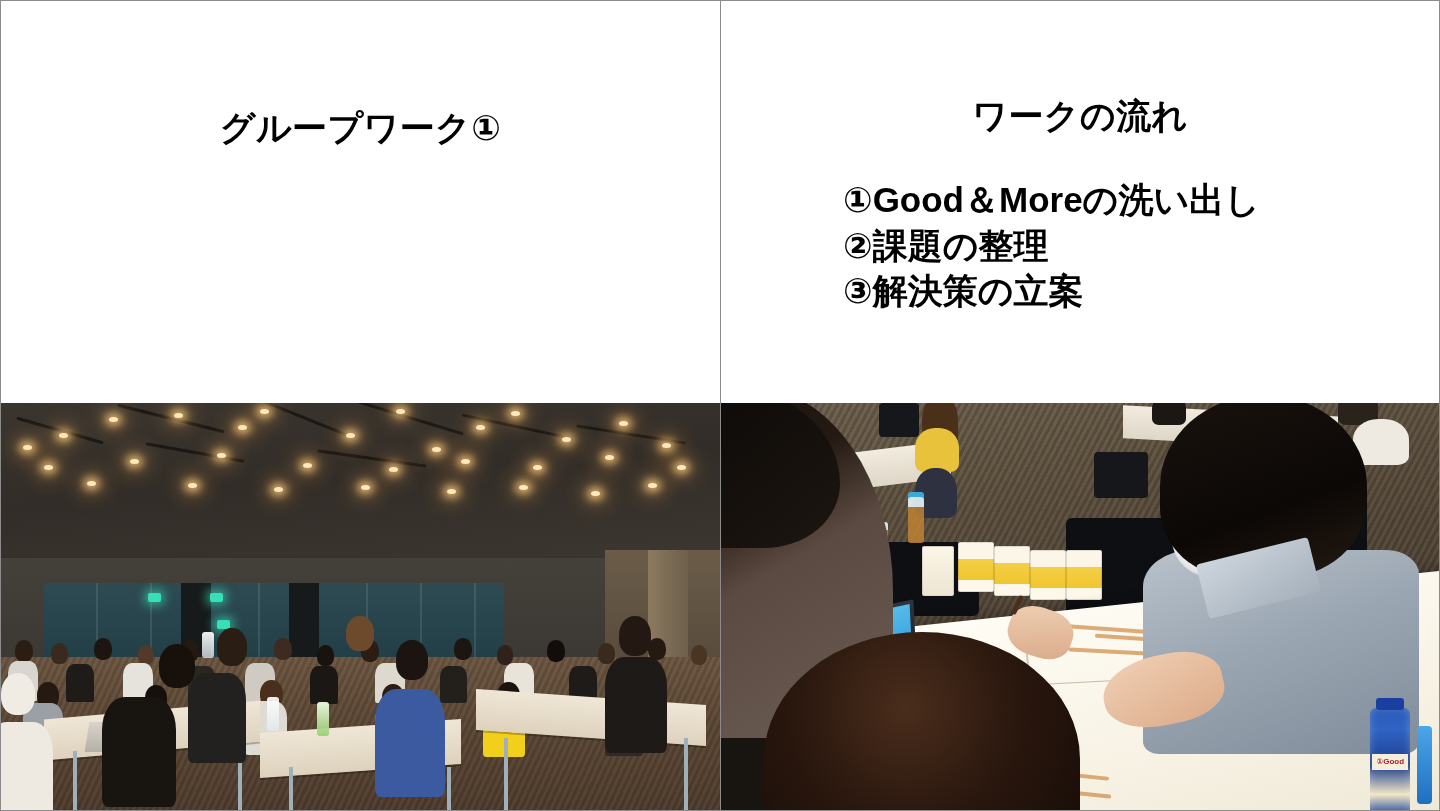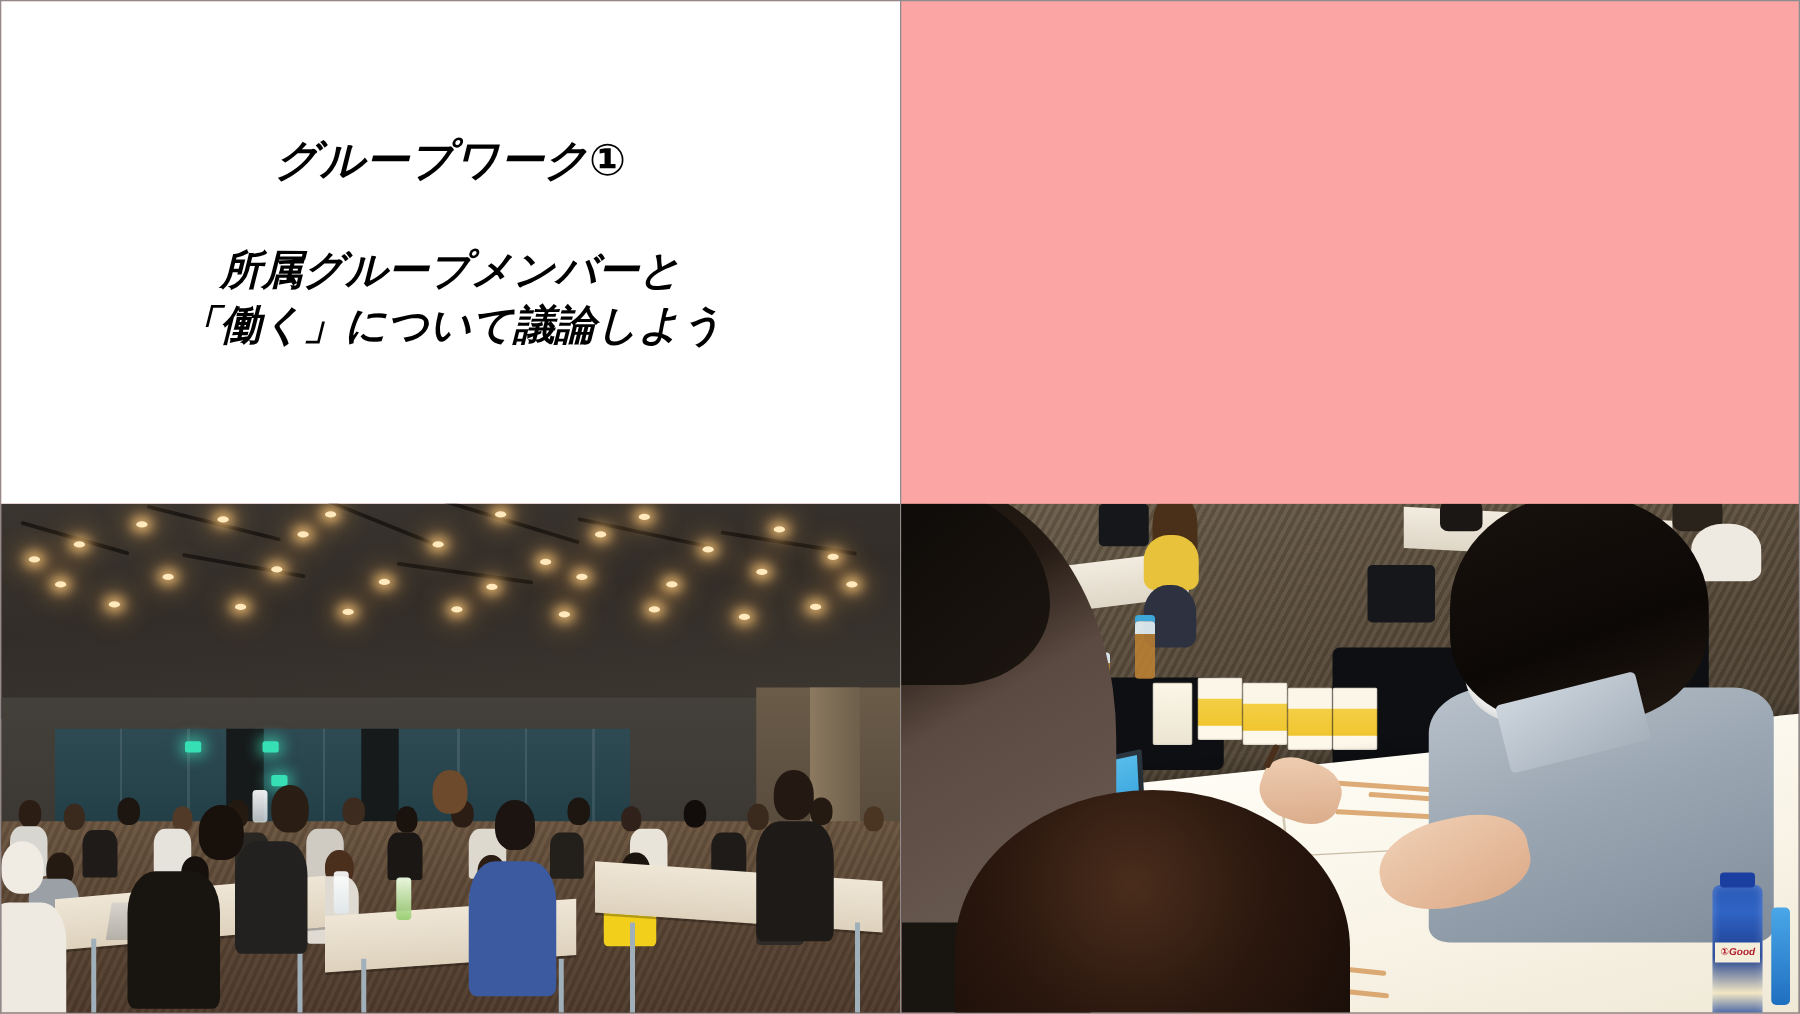--- a/index.html
+++ b/index.html
@@ -6,25 +6,24 @@
   html,body{margin:0;padding:0;background:#ffffff;}
   body{
     width:1440px;height:811px;overflow:hidden;
     font-family:"Liberation Sans","DejaVu Sans",sans-serif;
   }
   .deck{position:relative;width:1440px;height:811px;display:flex;}
 
   .slide{
     position:relative;
     width:720px;height:811px;
-    background:#fca5a5;
+    background:#c4b5fd;
     box-sizing:border-box;
     border:1px solid #8c8c8c;
     overflow:hidden;
-    font-style:italic;
   }
   .slide.left{border-right:none;}
   .slide.right{border-left:1px solid #8c8c8c;}
 
   
   .text-area{
     position:absolute;left:0;top:0;width:100%;height:402px;
     background:#ffffff;
   }
   .slide-title{
@@ -254,24 +253,20 @@
 </style>
 </head>
 <body>
 
 <div class="deck">
 
   <div class="slide left">
 
     <div class="text-area">
       <div class="slide-title">グループワーク①</div>
-      <div class="body-lines">
-        <span class="line">所属グループメンバーと</span>
-        <span class="line">「働く」について議論しよう</span>
-      </div>
     </div>
 
     <div class="photo">
       <div class="hall">
 
         <div class="ceiling"></div>
 
         <div class="rail" style="left:2%;top:26px;width:90px;transform:rotate(16deg);"></div>
         <div class="rail" style="left:16%;top:14px;width:110px;transform:rotate(14deg);"></div>
         <div class="rail" style="left:32%;top:8px;width:120px;transform:rotate(22deg);"></div>
@@ -397,20 +392,28 @@
         <div class="torso" style="left:52%;top:70%;width:70px;height:108px;background:#3c5aa0;"></div>
         <div class="head" style="left:48%;top:52%;width:28px;height:35px;background:#6e4a2c;"></div>
         <div class="torso" style="left:84%;top:62%;width:62px;height:96px;background:#1d1a17;"></div>
         <div class="head" style="left:86%;top:52%;width:32px;height:40px;background:#241812;"></div>
       </div>
     </div>
   </div>
 
   <div class="slide right">
 
+    <div class="text-area">
+      <div class="slide-title">ワークの流れ</div>
+      <div class="body-lines">
+        <span class="line">①Good＆Moreの洗い出し</span>
+        <span class="line">②課題の整理</span>
+        <span class="line">③解決策の立案</span>
+      </div>
+    </div>
 
     <div class="photo">
       <div class="work">
 
         <div class="bgfloor"></div>
 
         <div class="bgtable" style="left:6%;top:12%;width:26%;height:9%;transform:skewY(-7deg);"></div>
         <div class="bgtable" style="left:56%;top:2%;width:30%;height:8%;transform:skewY(3deg);"></div>
         <div class="bgchair" style="left:10%;top:22%;width:46px;height:42px;"></div>
         <div class="bgchair" style="left:22%;top:0%;width:40px;height:34px;"></div>

